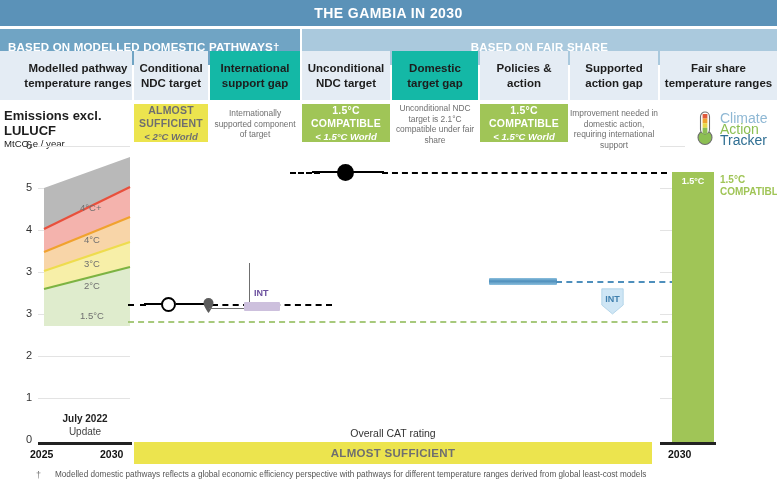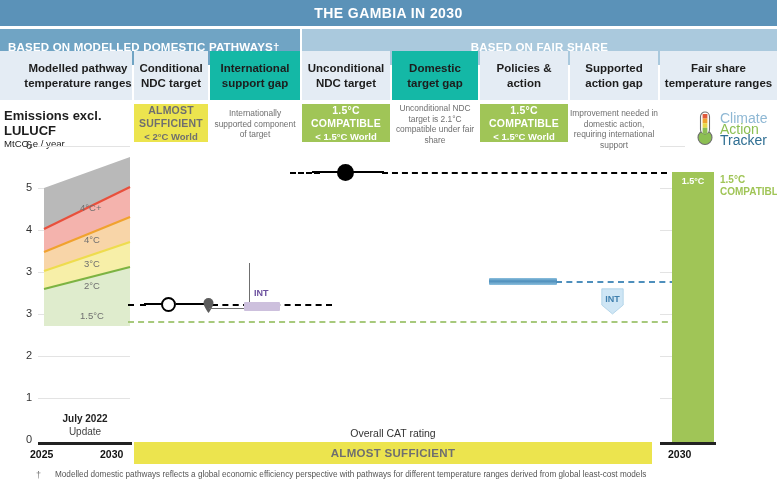--- a/index.html
+++ b/index.html
@@ -42,21 +42,21 @@
   
   .rate{
     position:absolute; top:104px;
     display:flex; flex-direction:column; align-items:center; justify-content:center;
     text-align:center;
   }
   .rate.yellow{ background:#ece44e; height:38px; }
   .rate.green{ background:#a0c557; height:38px; }
   .rate.plain{ background:transparent; height:44px; }
   .rate .big{ font-weight:bold; font-size:10.5px; line-height:1.18; letter-spacing:.2px; }
-  .rate .sub{ font-weight:bold; font-size:9.5px; margin-top:2px; }
+  .rate .sub{ font-style:italic; font-weight:bold; font-size:9.5px; margin-top:2px; }
   .rate.yellow .big,.rate.yellow .sub{ color:#6f6f6f; }
   .rate.green .big,.rate.green .sub{ color:#ffffff; }
   .rate.plain .txt{ font-size:8.4px; line-height:1.25; color:#6f6f6f; }
 
   
   .units{ position:absolute; left:4px; top:108px; width:130px; }
   .units .l1{ font-size:13px; font-weight:bold; color:#1d1d1d; }
   .units .l2{ font-size:9.6px; color:#1d1d1d; }
 
   

